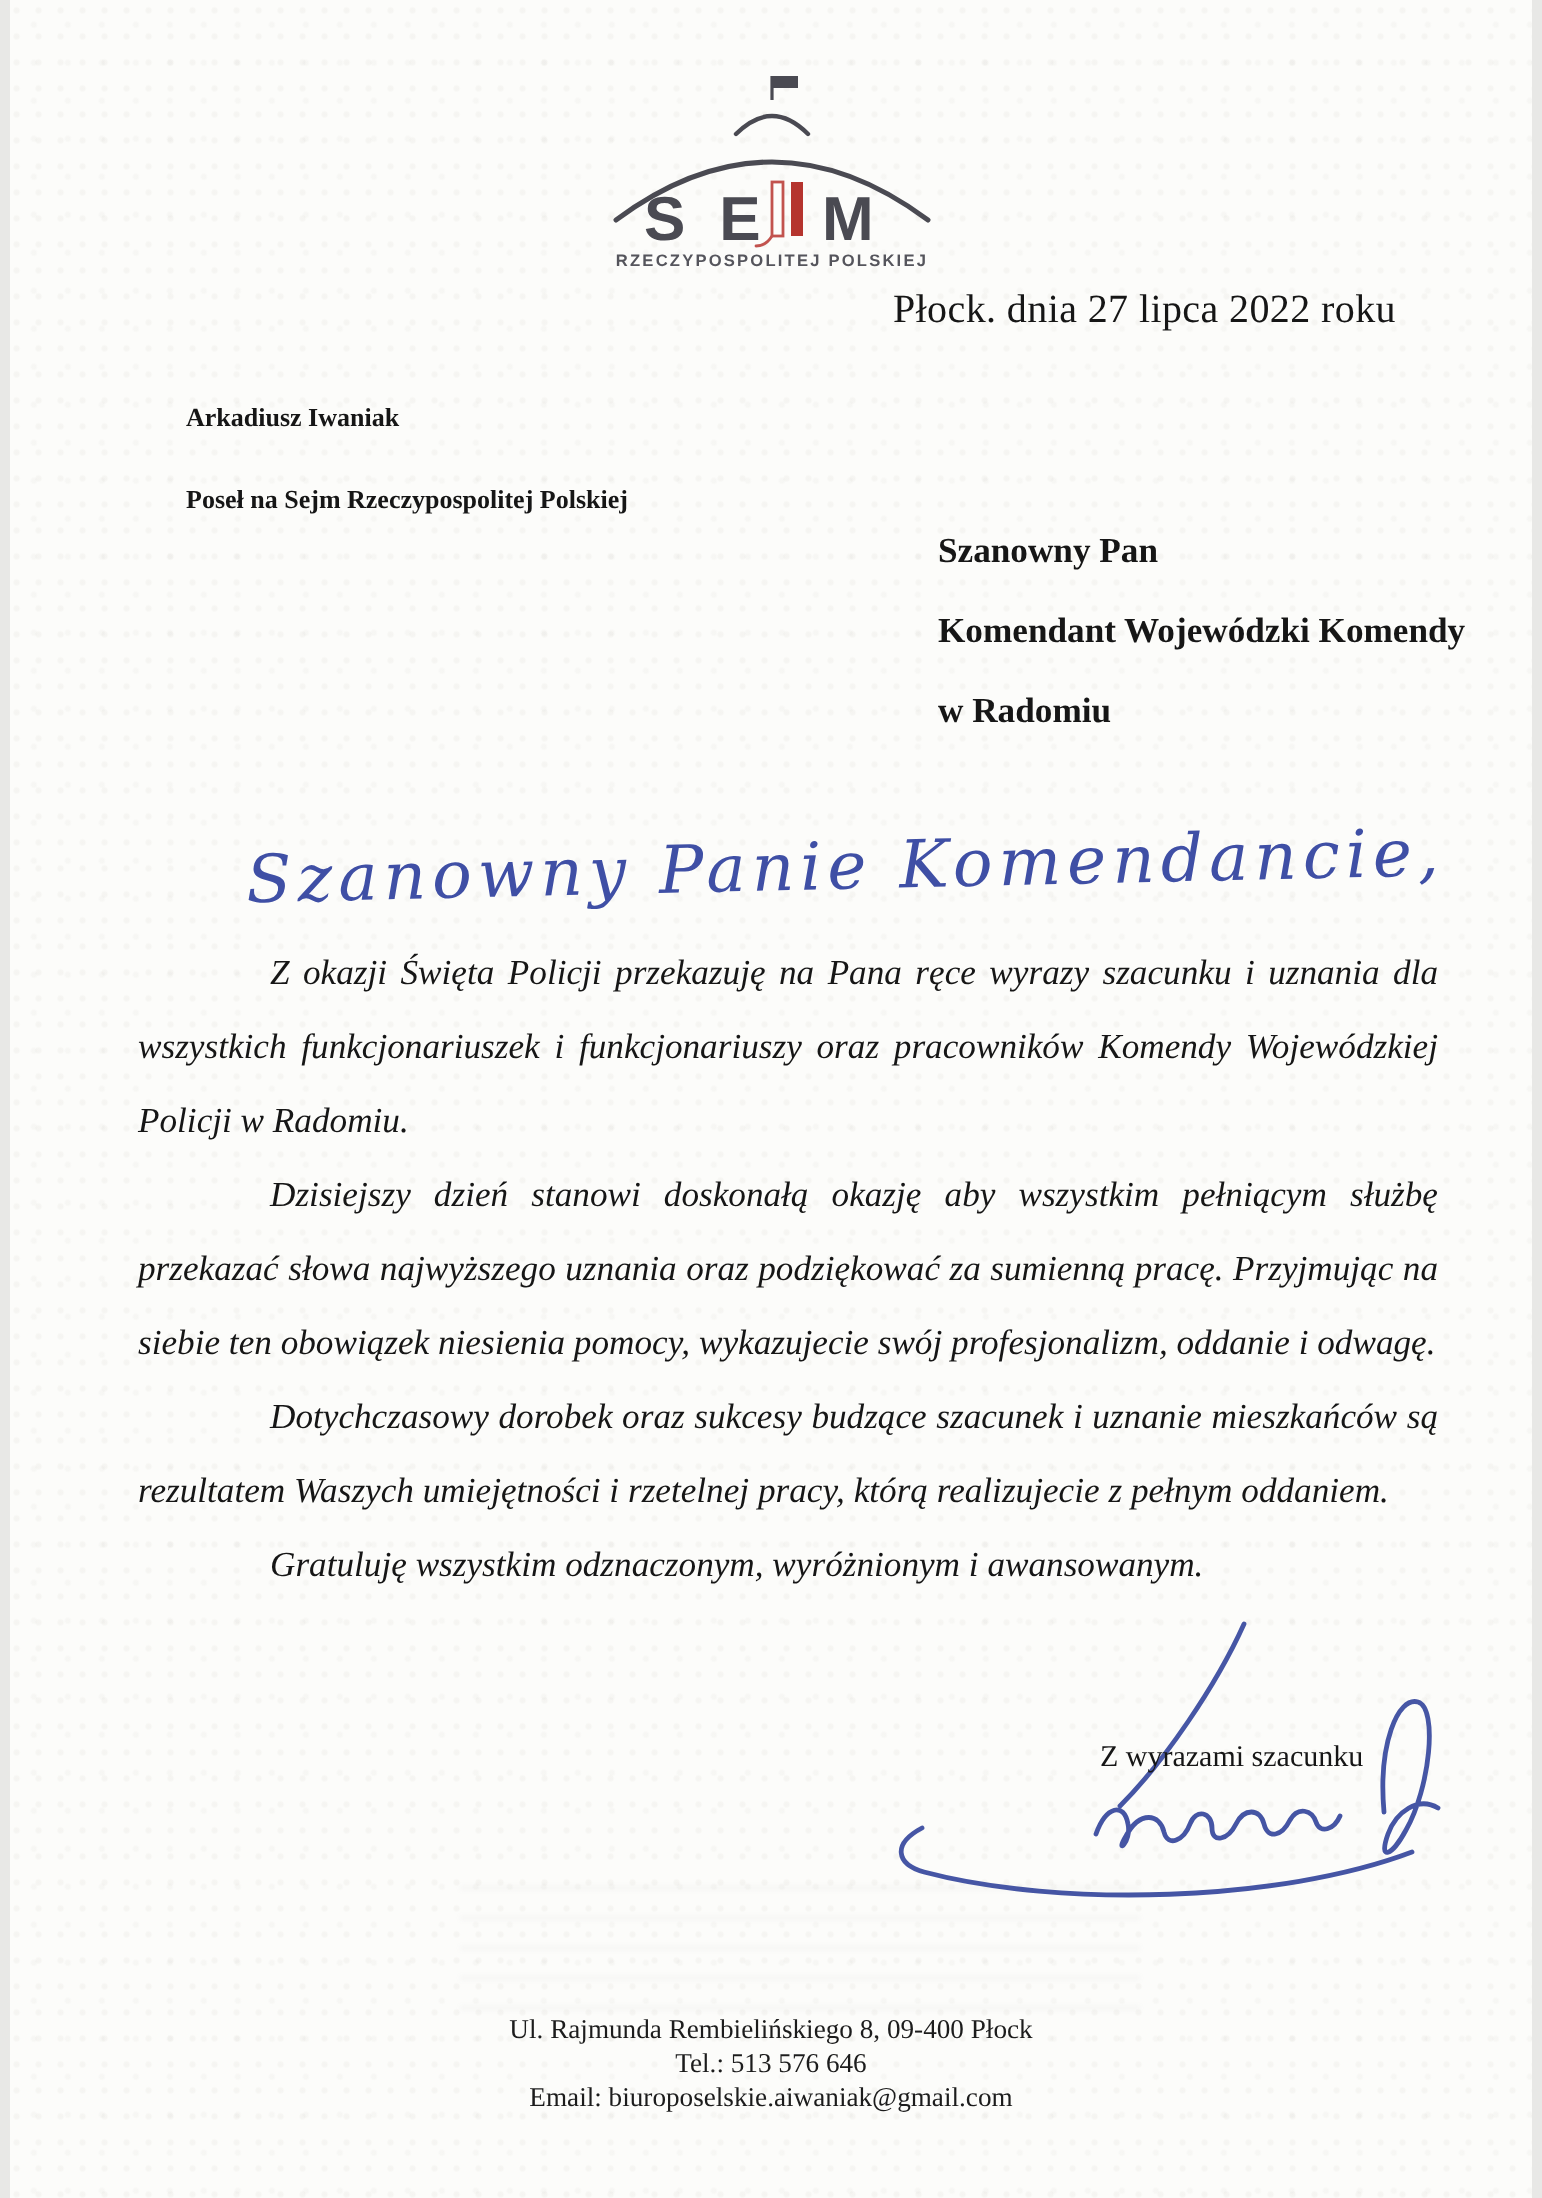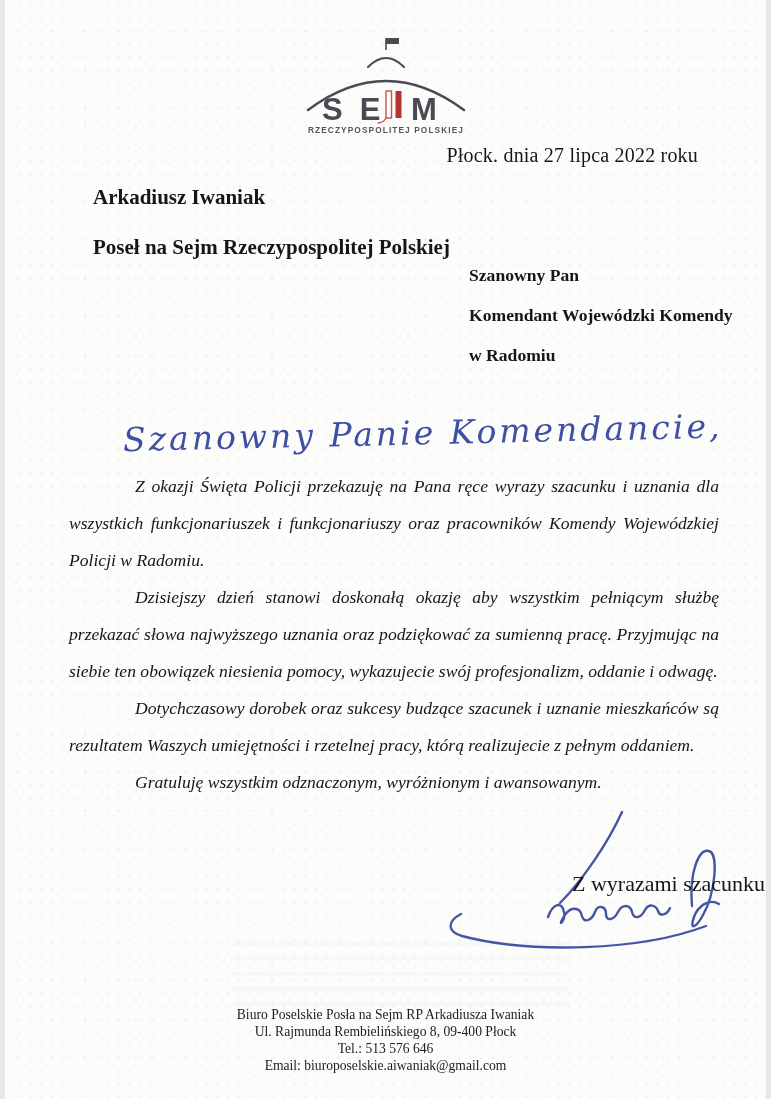--- a/index.html
+++ b/index.html
@@ -39,23 +39,23 @@
   .date-line {
     position: absolute;
     top: 144px; right: 68px;
     font-size: 20px;
     letter-spacing: 0.2px;
   }
 
   
   .sender {
     position: absolute;
-    top: 185px; left: 88px;
+    top: 201px; left: 88px;
     font-weight: bold;
-    font-size: 21px;
+    font-size: 13px;
   }
   .sender div { margin-bottom: 25px; }
 
   
   .recipient {
     position: absolute;
     top: 266px; left: 464px;
     font-weight: bold;
     font-size: 17.6px;
   }
@@ -86,23 +86,22 @@
 
   
   .closing-area {
     position: absolute;
     top: 805px; left: 435px;
     width: 310px; height: 150px;
   }
   .closing-text {
     position: absolute;
     left: 110px; top: 66px;
-    font-size: 22px;
+    font-size: 15px;
     white-space: nowrap;
-    margin-left: 22px;
   }
   .signature-svg { position: absolute; left: 0; top: 0; }
 
   
   .footer {
     position: absolute;
     top: 1006px; left: 0; right: 0;
     text-align: center;
     font-size: 13.6px;
     line-height: 17px;
@@ -174,18 +173,17 @@
 
         <path d="M252,101 c-3,-34 7,-58 17,-55 c10,3 6,43 -6,64 c-7,13 -14,16 -9,2 c4,-11 15,-19 25,-13"></path>
 
         <path d="M266,121 C200,146 90,149 22,131 C8,127 6,117 21,109"></path>
       </g>
     </svg>
     <div class="closing-text">Z wyrazami szacunku</div>
   </div>
 
   <div class="footer">
-    <div>Biuro Poselskie Posła na Sejm RP Arkadiusza Iwaniak</div>
     <div>Ul. Rajmunda Rembielińskiego 8, 09-400 Płock</div>
     <div>Tel.: 513 576 646</div>
     <div>Email: biuroposelskie.aiwaniak@gmail.com</div>
   </div>
 </div>
 
 </body></html>

